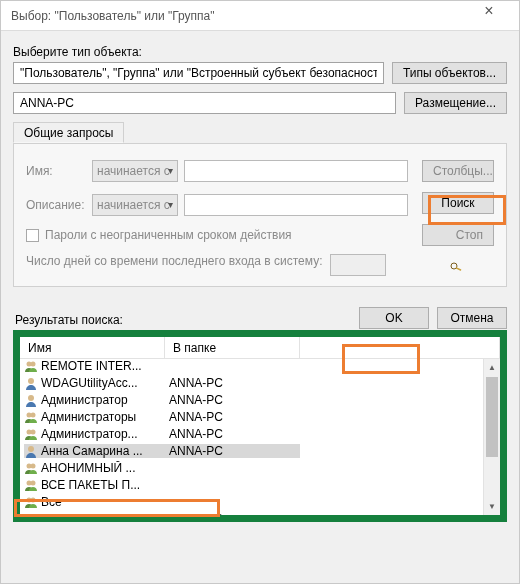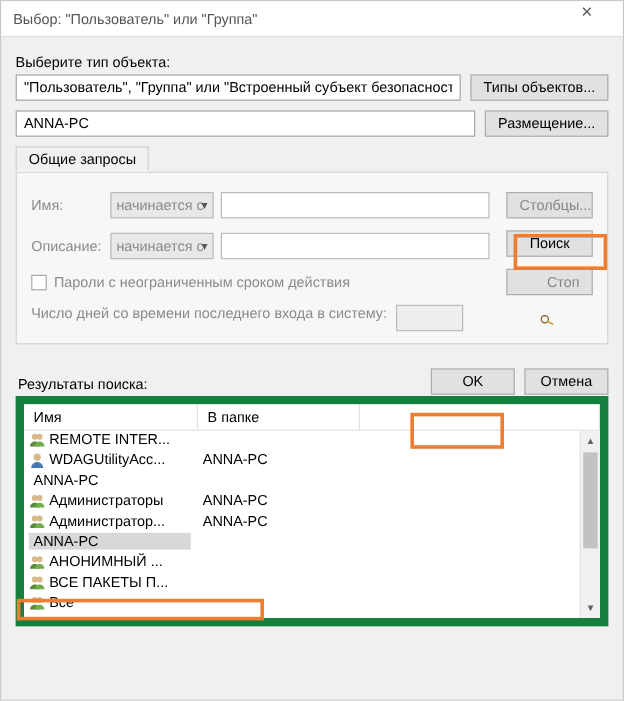--- a/index.html
+++ b/index.html
@@ -278,20 +278,26 @@
         <div class="lv-row">
           <div class="cell c-name">
             <span class="ico"><svg width="14" height="14" viewBox="0 0 14 14">
                 <use href="#ico-user"></use>
               </svg></span>
             <span>WDAGUtilityAcc...</span>
           </div>
           <div class="cell c-folder">ANNA-PC</div>
         </div>
         <div class="lv-row">
+          <div class="cell c-name">
+            <span class="ico"><svg width="14" height="14" viewBox="0 0 14 14">
+                <use href="#ico-user"></use>
+              </svg></span>
+            <span>Администратор</span>
+          </div>
           <div class="cell c-folder">ANNA-PC</div>
         </div>
         <div class="lv-row">
           <div class="cell c-name">
             <span class="ico"><svg width="14" height="14" viewBox="0 0 14 14">
                 <use href="#ico-group"></use>
               </svg></span>
             <span>Администраторы</span>
           </div>
           <div class="cell c-folder">ANNA-PC</div>
@@ -299,20 +305,26 @@
         <div class="lv-row">
           <div class="cell c-name">
             <span class="ico"><svg width="14" height="14" viewBox="0 0 14 14">
                 <use href="#ico-group"></use>
               </svg></span>
             <span>Администратор...</span>
           </div>
           <div class="cell c-folder">ANNA-PC</div>
         </div>
         <div class="lv-row sel">
+          <div class="cell c-name">
+            <span class="ico"><svg width="14" height="14" viewBox="0 0 14 14">
+                <use href="#ico-user"></use>
+              </svg></span>
+            <span>Анна Самарина ...</span>
+          </div>
           <div class="cell c-folder">ANNA-PC</div>
         </div>
         <div class="lv-row">
           <div class="cell c-name">
             <span class="ico"><svg width="14" height="14" viewBox="0 0 14 14">
                 <use href="#ico-group"></use>
               </svg></span>
             <span>АНОНИМНЫЙ ...</span>
           </div>
           <div class="cell c-folder"></div>

